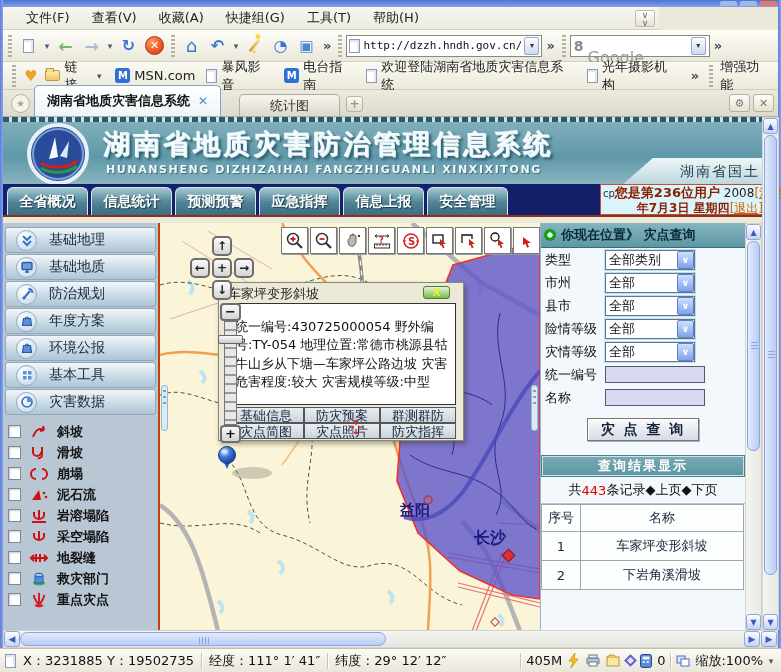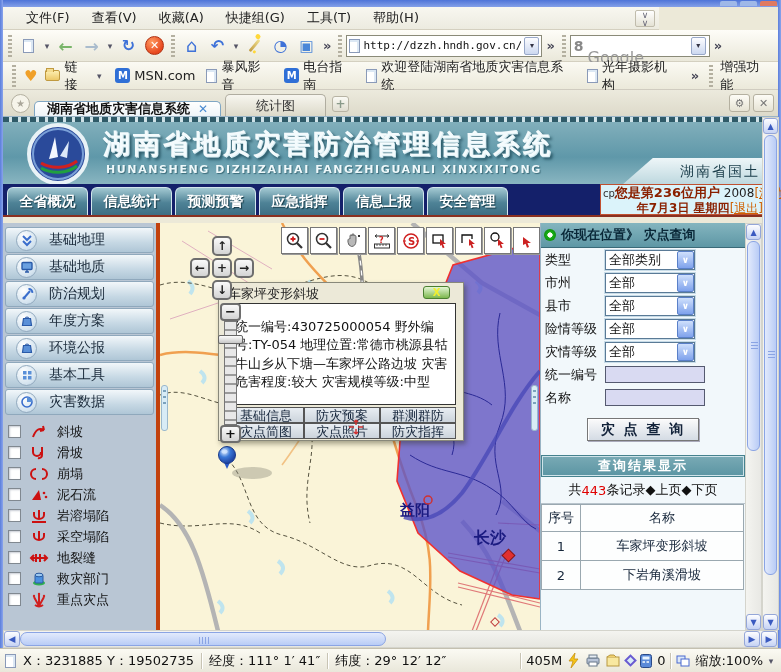--- a/index.html
+++ b/index.html
@@ -51,25 +51,25 @@
   .heart{color:#f0a028;font-size:15px;}
   .folder{width:15px;height:11px;background:linear-gradient(#fdeeb0,#ecc868);border:1px solid #c09a40;border-radius:1px 2px 2px 2px;position:relative;}
   .folder:before{content:"";position:absolute;top:-3px;left:0;width:6px;height:3px;background:#f4dc90;border:1px solid #c09a40;border-bottom:none;}
   .msn{width:15px;height:15px;border-radius:3px;background:#2f6fd6;color:#fff;font-size:10px;font-weight:bold;text-align:center;line-height:15px;}
   .bm-label{font-size:13px;color:#222;}
   .bm-right{margin-left:auto;display:flex;align-items:center;gap:4px;}
 
   .tabbar{left:3px;top:90px;width:775px;height:27px;background:linear-gradient(#eceadd,#dddaca);display:flex;align-items:flex-end;padding-left:8px;border-bottom:1px solid #9ab4c6;}
   .starbtn{width:19px;height:19px;border-radius:50%;border:1px solid #b4b0a0;background:#f6f4ea;color:#aaa69a;
            font-size:10px;text-align:center;line-height:18px;margin:0 4px 3px 0;}
-  .tab-active{height:15px;background:linear-gradient(#ffffff,#eef4f8);border:1px solid #7fa6c4;border-bottom:none;border-radius:5px 5px 0 0;
+  .tab-active{height:31px;background:linear-gradient(#ffffff,#eef4f8);border:1px solid #7fa6c4;border-bottom:none;border-radius:5px 5px 0 0;
               padding:0 12px;display:flex;align-items:center;gap:8px;font-weight:bold;font-size:13px;z-index:2;}
   .tabx{color:#4a8ad0;font-weight:bold;font-size:12px;}
   .tab-inactive{height:22px;background:linear-gradient(#f7f6ef,#dcd9c9);border:1px solid #b0ada0;border-bottom:none;border-radius:5px 5px 0 0;
-                padding:0 30px;display:flex;align-items:center;font-size:13px;color:#333;margin-left:4px;}
+                padding:0 30px;display:flex;align-items:center;font-size:13px;color:#333;margin-left:18px;}
   .newtab{width:17px;height:16px;margin:0 0 4px 6px;background:linear-gradient(#fafaf4,#e0ddd0);border:1px solid #b8b4a4;border-radius:3px;
           color:#8a9a8a;text-align:center;line-height:14px;font-size:12px;font-weight:bold;}
   .tab-right{margin-left:auto;display:flex;gap:3px;margin:0 4px 4px auto;}
   .trbtn{width:21px;height:18px;border:1px solid #b4b0a0;border-radius:3px;background:linear-gradient(#fdfcf6,#e6e3d4);
          display:flex;align-items:center;justify-content:center;color:#777;font-size:11px;}
 
   
   .banner{left:3px;top:117px;width:759px;height:73px;background:linear-gradient(180deg,#86b2be,#5f98a9 55%,#93bcc6);overflow:hidden;}
   .film{left:0;width:759px;height:5px;background:repeating-linear-gradient(90deg,#2f5a68 0 6px,#cfe2e8 6px 9px);}
   .banner-title{left:100px;top:9px;font-size:27px;font-weight:bold;color:#f4fbfd;letter-spacing:3px;
@@ -87,27 +87,27 @@
           text-shadow:1px 1px 1px #173a47;}
   .nav-user{position:absolute;right:12px;top:0;width:166px;height:31px;background:#dbf3fa;border:1px solid #c05030;
             font-size:12px;text-align:right;padding:0 2px;line-height:15px;white-space:nowrap;}
   .u-prefix{font-size:10px;color:#333;}
   .u-counter{color:#8a2000;font-weight:bold;font-size:13px;}
   .u-year{color:#222;}
   .u-link{color:#d06000;text-decoration:underline;}
   .u-date{color:#8a2000;font-weight:bold;}
 
   
-  .sidebar{left:3px;top:223px;width:157px;height:407px;background:#b9c6d4;border-right:4px solid #c2410c;padding-top:3px;}
+  .sidebar{left:3px;top:223px;width:157px;height:407px;background:#b9c6d4;border-right:2px solid #c2410c;padding-top:3px;}
   .sg{height:26px;margin:1px 2px;background:linear-gradient(#f2f7fa,#c6d8e4 60%,#afc6d6);border:1px solid #8fa8bc;border-radius:3px;
       display:flex;align-items:center;gap:12px;padding-left:10px;font-size:14px;color:#1a2a3a;}
   .sg-ic{width:21px;height:21px;border-radius:50%;background:radial-gradient(circle at 35% 30%,#ffffff,#d2e2ee 70%,#b0c6d8);
          border:1px solid #92aabf;display:flex;align-items:center;justify-content:center;flex:none;}
   .legend{margin-top:6px;}
-  .lg{height:21px;display:flex;align-items:center;gap:7px;padding-left:5px;font-size:13px;color:#111;}
+  .lg{height:21px;display:flex;align-items:center;gap:7px;padding-left:5px;font-size:13px;color:#111;font-weight:bold;}
   .cb{width:13px;height:13px;background:#fff;border:1px solid #808890;box-shadow:inset 1px 1px 2px #c8ccd4;flex:none;}
   .lg-ic{width:22px;height:16px;flex:none;display:flex;align-items:center;justify-content:center;}
 
   
   .map{left:160px;top:223px;width:380px;height:407px;background:#faf4d8;overflow:hidden;}
   .map-toolbar{position:absolute;left:121px;top:4px;display:flex;gap:2px;z-index:30;}
   .mtb{width:27px;height:27px;background:#fff;border:1px solid #777;box-shadow:1px 1px 0 #999;display:flex;align-items:center;justify-content:center;}
   .panbtn{position:absolute;width:20px;height:20px;background:linear-gradient(#fafafa,#d4d4d4);border:2px solid #6e6e6e;border-radius:5px;
           color:#222;font-size:12px;font-weight:bold;text-align:center;line-height:16px;z-index:40;}
   .zbtn{position:absolute;left:60px;width:21px;height:18px;background:linear-gradient(#fafafa,#d4d4d4);border:2px solid #6e6e6e;border-radius:4px;

